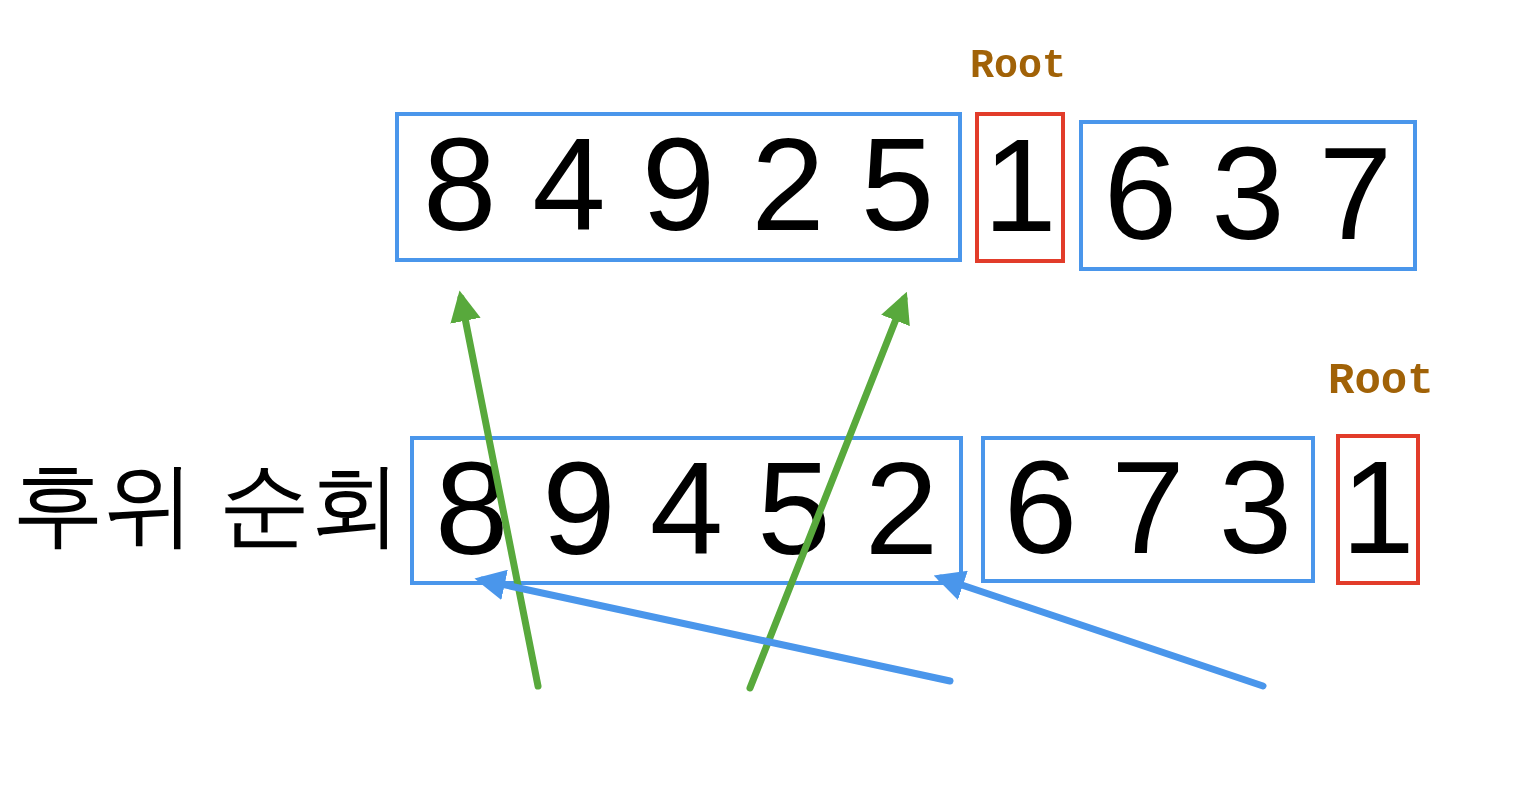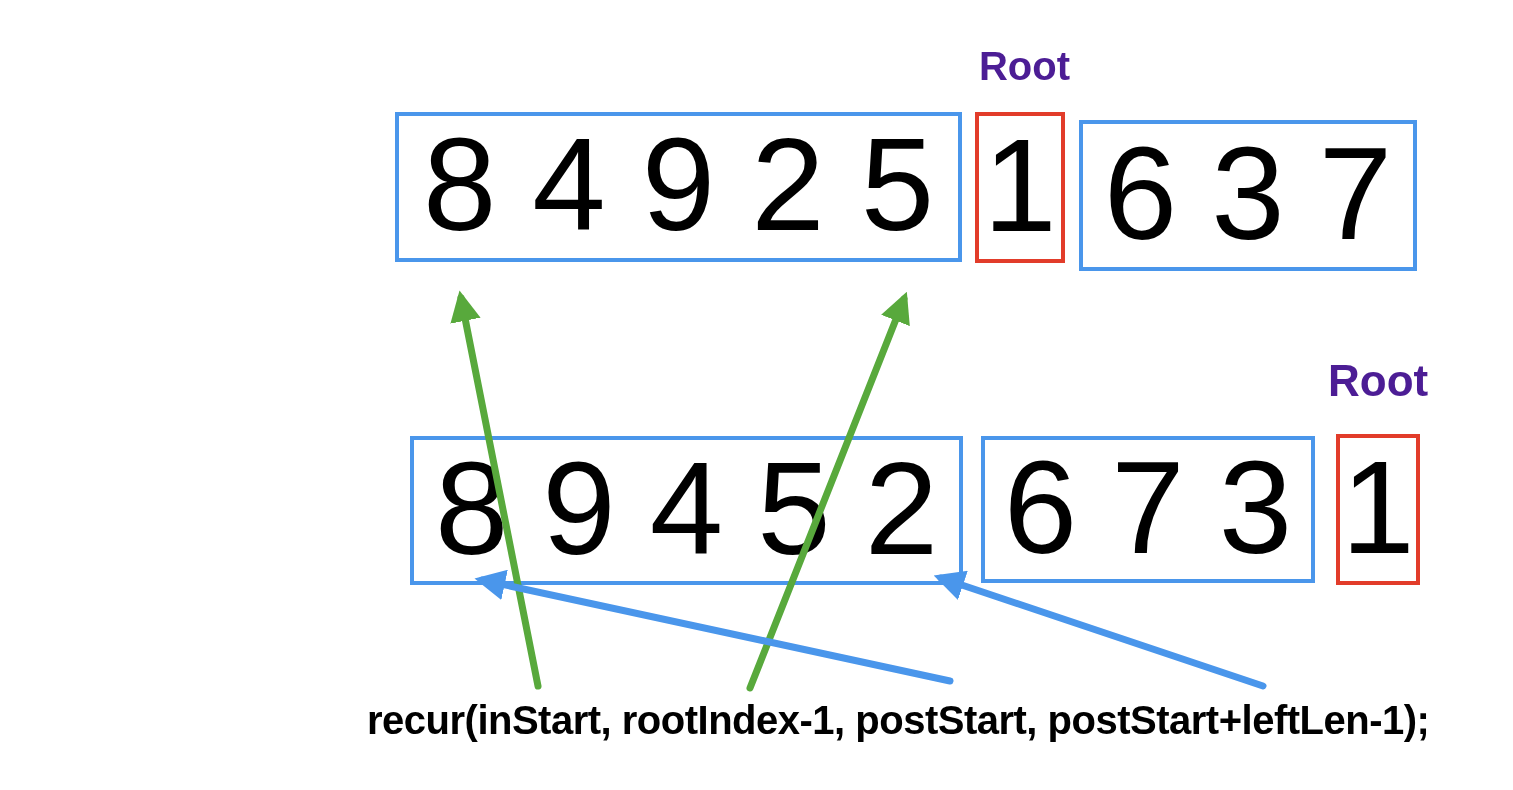--- a/index.html
+++ b/index.html
@@ -50,24 +50,25 @@
   .in-root   { left: 975px;  top: 112px; width: 90px;  height: 151px; }
   .in-right  { left: 1079px; top: 120px; width: 338px; height: 151px; gap: 34px; }
 
   .po-left   { left: 410px;  top: 436px; width: 553px; height: 149px; gap: 34px; }
   .po-mid    { left: 981px;  top: 436px; width: 334px; height: 147px; gap: 34px; }
   .po-root   { left: 1336px; top: 434px; width: 84px;  height: 151px; }
 
   
   .root-label {
     position: absolute;
-    color: #4c1d95;
+    color: #a16207;
     font-weight: bold;
-    text-align: right;
+    text-align: left;
     white-space: nowrap;
+    font-family: Liberation Mono, monospace;
   }
   .root-label.top    { left: 970px;  top: 44px;  width: 100px; font-size: 40px; }
   .root-label.bottom { left: 1328px; top: 356px; width: 100px; font-size: 44px; }
 
   
   .code-line {
     position: absolute;
     left: 367px;
     top: 698px;
     font-size: 40px;
@@ -84,20 +85,21 @@
     width: 1513px;
     height: 790px;
     pointer-events: none;
   }
 </style>
 </head>
 <body>
 
 <div class="canvas">
 
+  <div class="row-label postorder">후위 순회</div>
 
   <div class="root-label top">Root</div>
   <div class="root-label bottom">Root</div>
 
   <div class="num-box box-blue in-left">
     <span class="digit">8</span>
     <span class="digit">4</span>
     <span class="digit">9</span>
     <span class="digit">2</span>
     <span class="digit">5</span>
@@ -124,21 +126,20 @@
   <div class="num-box box-blue po-mid">
     <span class="digit">6</span>
     <span class="digit">7</span>
     <span class="digit">3</span>
   </div>
 
   <div class="num-box box-red po-root">
     <span class="digit">1</span>
   </div>
 
-  <div class="code-line">recur(inStart, rootIndex-1, postStart, postStart+leftLen-1);</div>
 
   <svg class="arrows" viewBox="0 0 1513 790" xmlns="http://www.w3.org/2000/svg">
     <defs>
       <marker id="head-green" viewBox="0 0 10 10" refX="7.5" refY="5" markerWidth="4.4" markerHeight="4.4" orient="auto">
         <path d="M0,0 L10,5 L0,10 z" fill="#58A93C"></path>
       </marker>
       <marker id="head-blue" viewBox="0 0 10 10" refX="7.5" refY="5" markerWidth="4.4" markerHeight="4.4" orient="auto">
         <path d="M0,0 L10,5 L0,10 z" fill="#4A96EB"></path>
       </marker>
     </defs>

